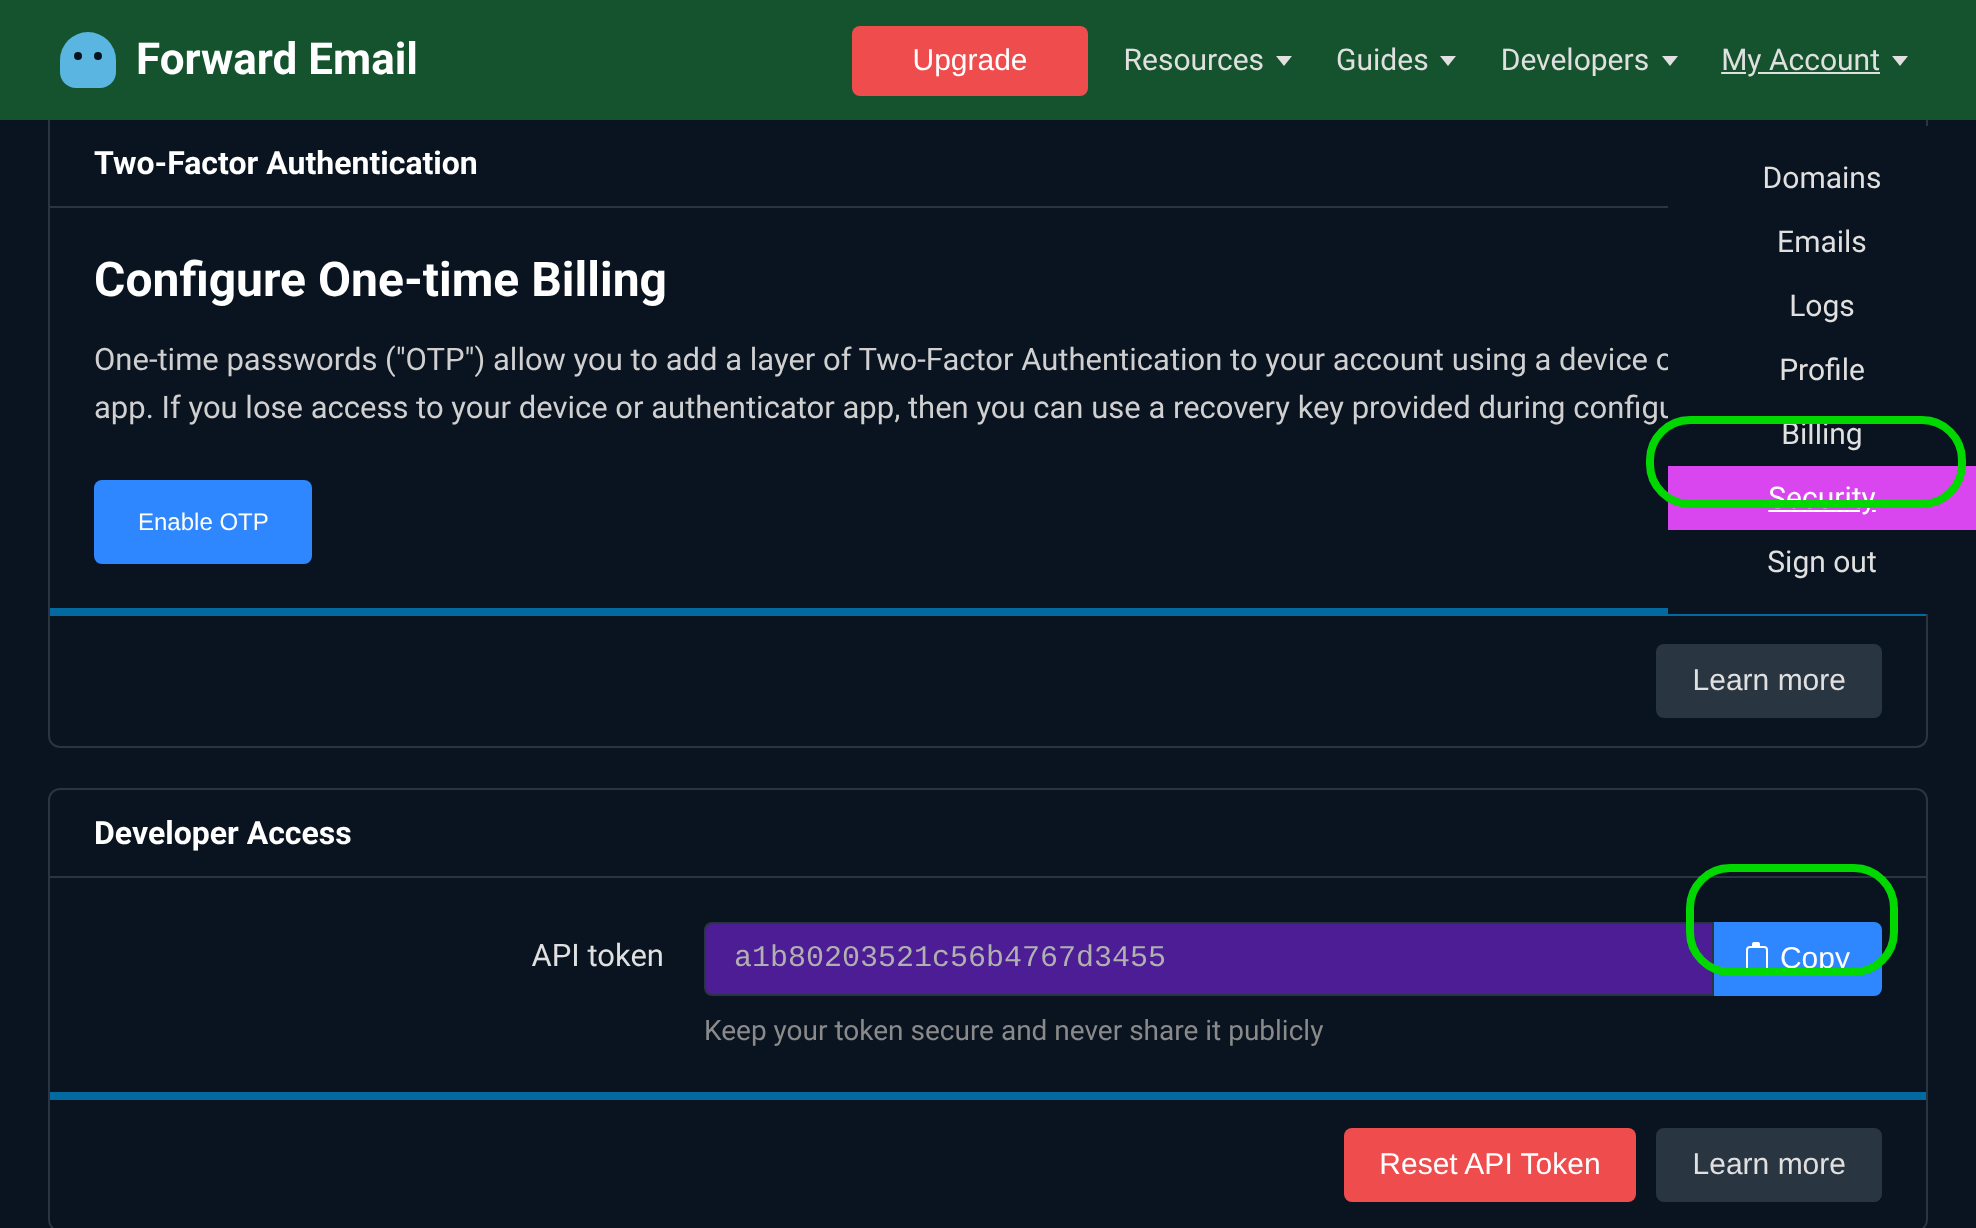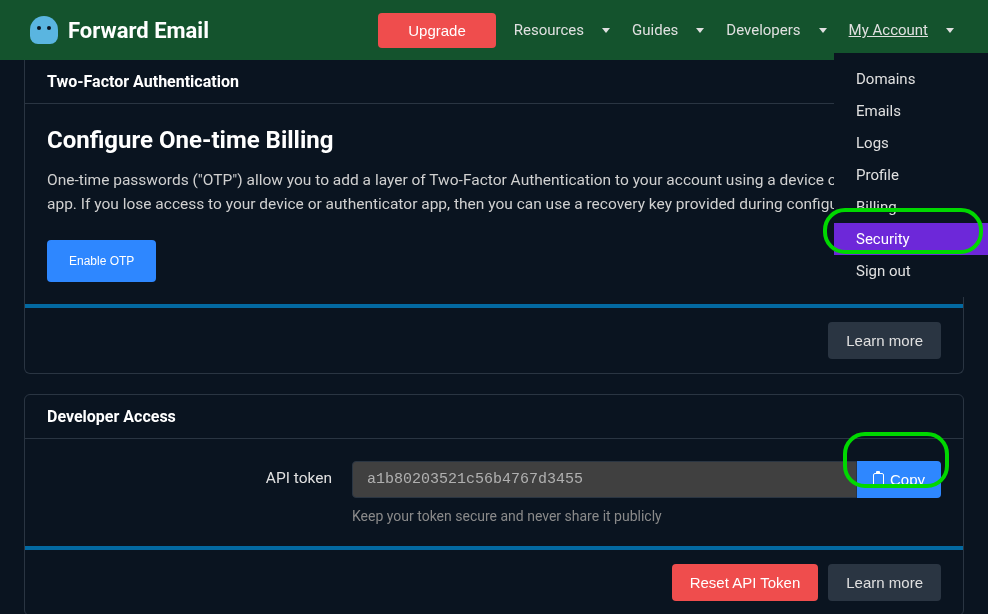--- a/index.html
+++ b/index.html
@@ -61,51 +61,53 @@
       border-radius: 4px;
       font-size: 15px;
       cursor: pointer;
     }
     .nav-link {
       color: #e0e0e0;
       font-size: 15px;
       cursor: pointer;
       display: flex;
       align-items: center;
-      gap: 16px;
+      gap: 4px;
       padding: 6px 4px;
     }
     .nav-link.underlined { text-decoration: underline; }
     .caret {
       display: inline-block;
       width: 0;
       height: 0;
       border-left: 4px solid transparent;
       border-right: 4px solid transparent;
       border-top: 5px solid #e0e0e0;
       margin-left: 2px;
     }
     .dropdown {
       position: absolute;
-      top: 53px;
+      top: 63px;
       right: 0;
       width: 154px;
       background: #0a1420;
       padding: 10px 0;
       z-index: 100;
+      text-align: center;
     }
     .dropdown-item {
       padding: 7px 22px;
       font-size: 15px;
       color: #e0e0e0;
       cursor: pointer;
     }
     .dropdown-item.active {
-      background: #6d28d9;
-      color: #fff;
+      background: #d946ef;
+      color: #fff;
+      text-decoration: underline;
     }
     .highlight-ring {
       position: absolute;
       border: 4px solid #00d800;
       border-radius: 22px;
       pointer-events: none;
       z-index: 200;
     }
     .ring-security {
       top: 208px;
@@ -198,21 +200,21 @@
       color: #e0e0e0;
     }
     .form-control-wrap {
       flex: 1;
     }
     .input-group {
       display: flex;
     }
     .form-input {
       flex: 1;
-      background: #404040;
+      background: #4c1d95;
       border: 1px solid #2a3542;
       color: #b0b0b0;
       padding: 9px 14px;
       font-size: 15px;
       font-family: "Courier New", monospace;
       border-radius: 4px 0 0 4px;
     }
     .btn-copy {
       background: #2e87ff;
       color: #fff;

